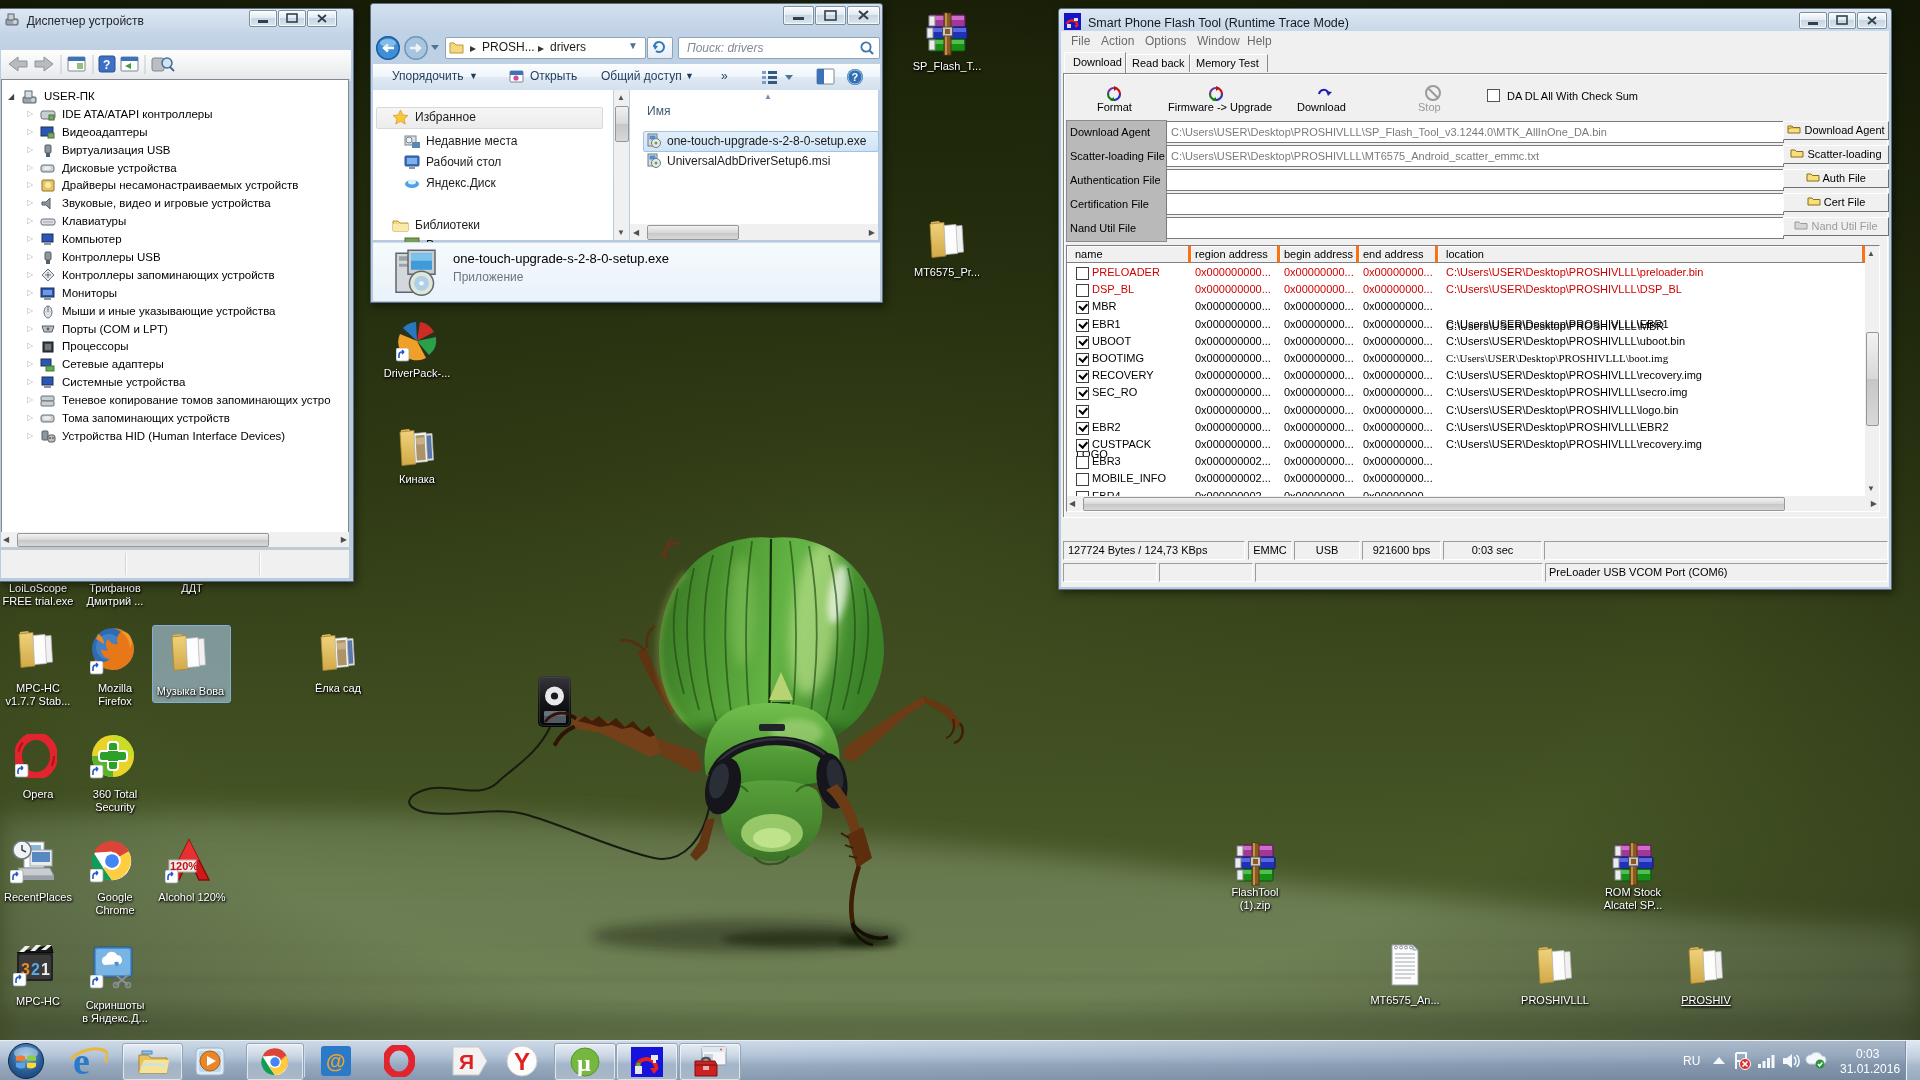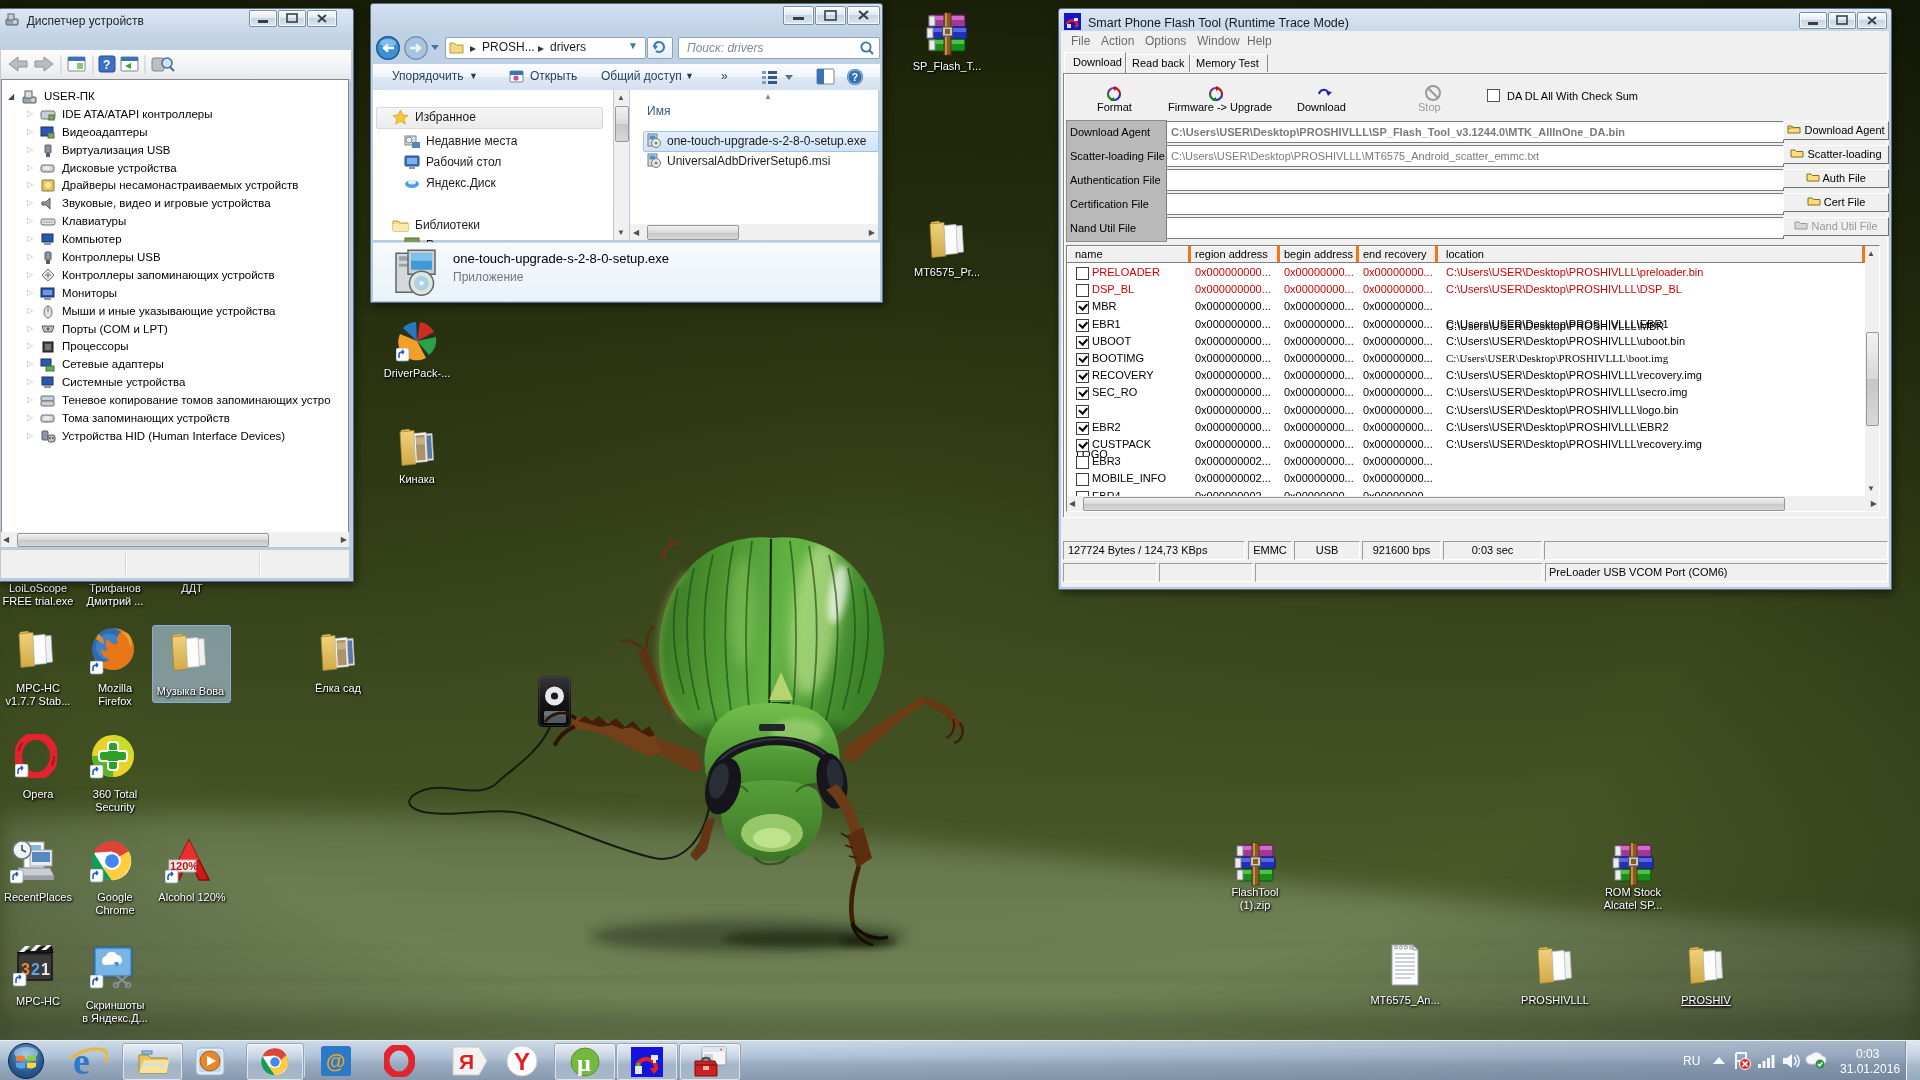--- a/index.html
+++ b/index.html
@@ -858,21 +858,21 @@
         </svg>
 <span class="abs" style="left:357px;top:70px;color:#9a9a9a;">Stop</span>
 <div class="abs" style="left:426px;top:58px;width:11px;height:11px;background:#fff;border:1px solid #555;"></div>
 <span class="abs" style="left:446px;top:59px;">DA DL All With Check Sum</span>
 <div class="abs" style="left:5px;top:89px;width:99px;height:120px;background:#b9b9b9;border:1px solid #8c8c8c;"></div>
 <span class="abs" style="left:9px;top:95px;">Download Agent</span>
 <span class="abs" style="left:9px;top:119px;">Scatter-loading File</span>
 <span class="abs" style="left:9px;top:143px;">Authentication File</span>
 <span class="abs" style="left:9px;top:167px;">Certification File</span>
 <span class="abs" style="left:9px;top:191px;">Nand Util File</span>
-<div class="abs ftin" style="top:90px;font-weight:bold;">C:\Users\USER\Desktop\PROSHIVLLL\SP_Flash_Tool_v3.1244.0\MTK_AllInOne_DA.bin</div>
+<div class="abs ftin" style="top:90px;">C:\Users\USER\Desktop\PROSHIVLLL\SP_Flash_Tool_v3.1244.0\MTK_AllInOne_DA.bin</div>
 <div class="abs ftin" style="top:114px;">C:\Users\USER\Desktop\PROSHIVLLL\MT6575_Android_scatter_emmc.txt</div>
 <div class="abs ftin" style="top:138px;"></div>
 <div class="abs ftin" style="top:162px;"></div>
 <div class="abs ftin" style="top:186px;"></div>
 <div class="abs ftbtn" style="top:90px;"><svg width="14" height="11">
             <path d="M1,3 L5,3 L6.5,4.5 L13,4.5 L13,10 L1,10 Z" fill="#f7df7a" stroke="#8a6d1c"></path>
             <path d="M1,6 L4,4.8 L13,4.8" fill="none" stroke="#8a6d1c" stroke-width=".8"></path>
           </svg> Download Agent</div>
 <div class="abs ftbtn" style="top:114px;"><svg width="14" height="11">
             <path d="M1,3 L5,3 L6.5,4.5 L13,4.5 L13,10 L1,10 Z" fill="#f7df7a" stroke="#8a6d1c"></path>
@@ -883,21 +883,21 @@
 <div class="abs ftbtn" style="top:162px;"><svg width="14" height="11">
             <path d="M1,3 L5,3 L6.5,4.5 L13,4.5 L13,10 L1,10 Z" fill="#f7df7a" stroke="#8a6d1c"></path>
           </svg> Cert File</div>
 <div class="abs ftbtn" style="top:186px;color:#9a9a9a;"><svg width="14" height="11">
             <path d="M1,3 L5,3 L6.5,4.5 L13,4.5 L13,10 L1,10 Z" fill="#d6d6d6" stroke="#9a9a9a"></path>
           </svg> Nand Util File</div>
 <div class="abs" style="left:5px;top:214px;width:814px;height:267px;background:#fff;border:1px solid #808080;border-right-color:#fff;border-bottom-color:#fff;box-sizing:border-box;overflow:hidden;" id="ftt">
 <div class="abs hc" style="left:0;width:124px;"><span style="margin-left:8px;">name</span></div>
 <div class="abs hc" style="left:124px;width:89px;"><span style="margin-left:4px;">region address</span></div>
 <div class="abs hc" style="left:213px;width:79px;"><span style="margin-left:4px;">begin address</span></div>
-<div class="abs hc" style="left:292px;width:79px;"><span style="margin-left:4px;">end recovery</span></div>
+<div class="abs hc" style="left:292px;width:79px;"><span style="margin-left:4px;">end address</span></div>
 <div class="abs hc" style="left:371px;width:427px;"><span style="margin-left:8px;">location</span></div>
 <div class="abs" style="left:798px;top:0;width:14px;height:250px;background:#f0f0f0;">
 <div class="sarr" style="left:2px;top:3px;">▲</div>
 <div class="scrth abs" style="left:1px;top:86px;width:11px;height:92px;"></div>
 <div class="sarr" style="left:2px;bottom:3px;">▼</div>
 </div>
 <div class="ftr" style="top:18px;color:#d00000;">
             <b></b>
             <i style="left:25px;">PRELOADER</i>
             <i style="left:128px;">0x000000000...</i>

